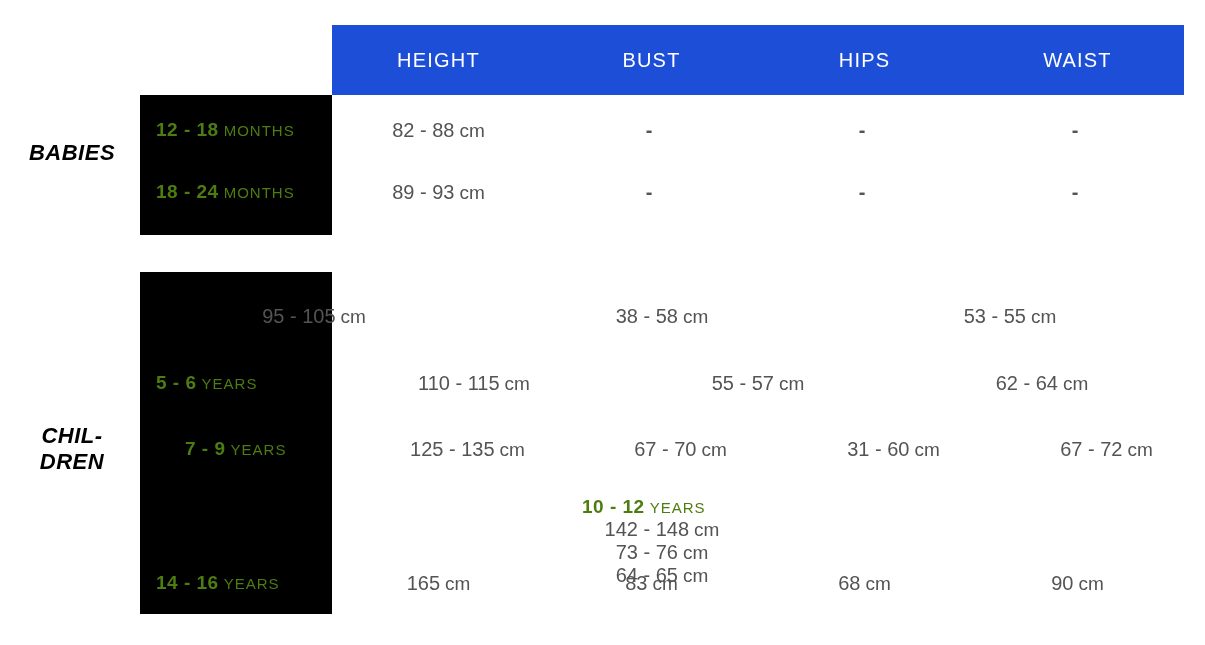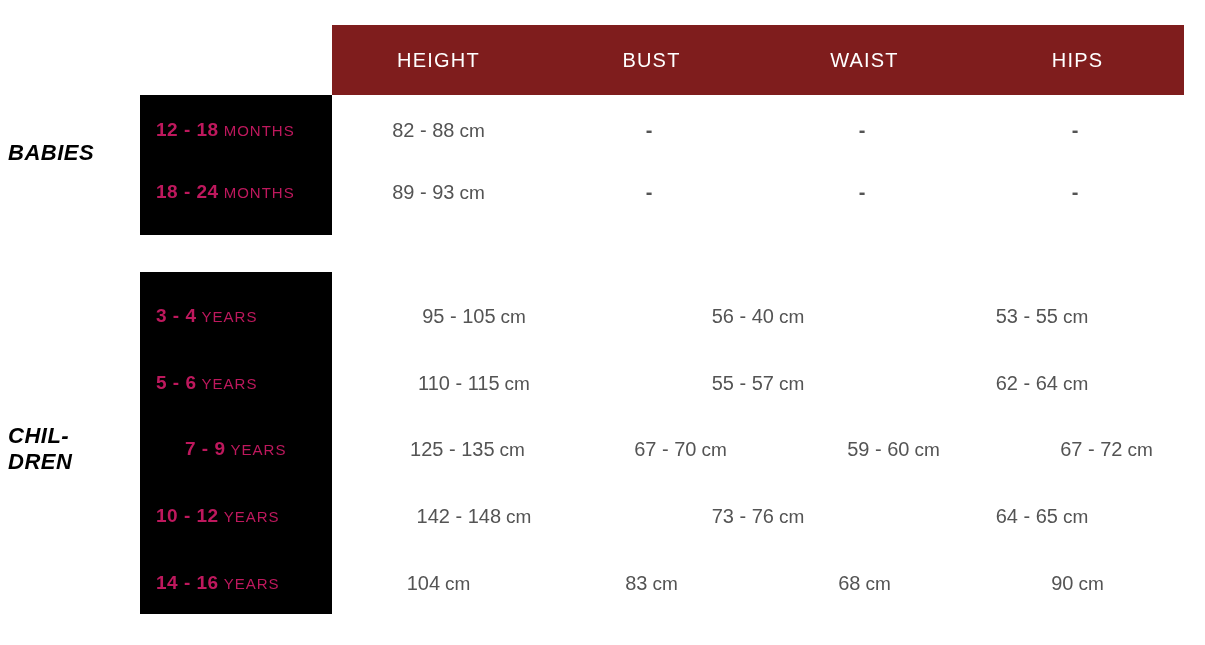--- a/index.html
+++ b/index.html
@@ -22,41 +22,42 @@
     height: 645px;
   }
 
   
   .header-band {
     position: absolute;
     left: 332px;
     top: 25px;
     width: 852px;
     height: 70px;
-    background: #7f1d1d;
+    background: #1d4ed8;
     display: flex;
     align-items: center;
   }
   .header-cell {
     flex: 1 1 0;
     text-align: center;
     color: #ffffff;
     font-size: 20px;
     letter-spacing: 1.2px;
     font-weight: 400;
   }
 
   
   .group-label {
     position: absolute;
     font-style: italic;
     font-weight: bold;
     color: #000000;
     font-size: 22px;
     letter-spacing: 0.5px;
+    text-align: center;
     line-height: 1.18;
   }
   .group-label.babies {
     left: 8px;
     top: 140px;
     width: 128px;
   }
   .group-label.children {
     left: 8px;
     top: 423px;
@@ -86,21 +87,21 @@
     position: absolute;
     left: 140px;
     width: 1044px;
     display: flex;
     align-items: center;
   }
   .row .size-cell {
     width: 192px;
     box-sizing: border-box;
     padding-left: 16px;
-    color: #be185d;
+    color: #4d7c0f;
     white-space: nowrap;
   }
   .row .size-cell .num {
     font-size: 19px;
     font-weight: bold;
     letter-spacing: 0.5px;
   }
   .row .size-cell .unit {
     font-size: 15px;
     font-weight: 400;
@@ -127,33 +128,33 @@
     font-size: 20px;
   }
 
   
   .row.r-b1 { top: 110px; height: 40px; }
   .row.r-b2 { top: 172px; height: 40px; }
 
   .row.r-c1 { top: 296px; height: 40px; }
   .row.r-c2 { top: 363px; height: 40px; }
   .row.r-c3 { top: 429px; height: 40px; padding-left: 29px; }
-  .row.r-c4 { top: 496px; height: 40px; }
+  .row.r-c4 { top: 496px; height: 40px; flex-direction: column; }
   .row.r-c5 { top: 563px; height: 40px; justify-content: space-between; }
 </style>
 </head>
 <body>
 
 <div class="sheet">
 
   <div class="header-band">
     <div class="header-cell">HEIGHT</div>
     <div class="header-cell">BUST</div>
+    <div class="header-cell">HIPS</div>
     <div class="header-cell">WAIST</div>
-    <div class="header-cell">HIPS</div>
   </div>
 
   <div class="size-block babies"></div>
   <div class="size-block children"></div>
 
   <div class="group-label babies">BABIES</div>
   <div class="group-label children">CHIL-
 DREN</div>
 
   <div class="row r-b1">
@@ -186,28 +187,25 @@
     </div>
     <div class="measure-cell dash">
       <span class="val">-</span><span class="u"></span>
     </div>
     <div class="measure-cell dash">
       <span class="val">-</span><span class="u"></span>
     </div>
   </div>
 
   <div class="row r-c1">
-    <div class="size-cell">
-      <span class="num">3 - 4</span><span class="unit">YEARS</span>
-    </div>
     <div class="measure-cell">
       <span class="val">95 - 105</span><span class="u">cm</span>
     </div>
     <div class="measure-cell">
-      <span class="val">56 - 40</span><span class="u">cm</span>
+      <span class="val">38 - 58</span><span class="u">cm</span>
     </div>
     <div class="measure-cell">
       <span class="val">53 - 55</span><span class="u">cm</span>
     </div>
   </div>
 
   <div class="row r-c2">
     <div class="size-cell">
       <span class="num">5 - 6</span><span class="unit">YEARS</span>
     </div>
@@ -226,21 +224,21 @@
     <div class="size-cell">
       <span class="num">7 - 9</span><span class="unit">YEARS</span>
     </div>
     <div class="measure-cell">
       <span class="val">125 - 135</span><span class="u">cm</span>
     </div>
     <div class="measure-cell">
       <span class="val">67 - 70</span><span class="u">cm</span>
     </div>
     <div class="measure-cell">
-      <span class="val">59 - 60</span><span class="u">cm</span>
+      <span class="val">31 - 60</span><span class="u">cm</span>
     </div>
     <div class="measure-cell">
       <span class="val">67 - 72</span><span class="u">cm</span>
     </div>
   </div>
 
   <div class="row r-c4">
     <div class="size-cell">
       <span class="num">10 - 12</span><span class="unit">YEARS</span>
     </div>
@@ -253,21 +251,21 @@
     <div class="measure-cell">
       <span class="val">64 - 65</span><span class="u">cm</span>
     </div>
   </div>
 
   <div class="row r-c5">
     <div class="size-cell">
       <span class="num">14 - 16</span><span class="unit">YEARS</span>
     </div>
     <div class="measure-cell">
-      <span class="val">104</span><span class="u">cm</span>
+      <span class="val">165</span><span class="u">cm</span>
     </div>
     <div class="measure-cell">
       <span class="val">83</span><span class="u">cm</span>
     </div>
     <div class="measure-cell">
       <span class="val">68</span><span class="u">cm</span>
     </div>
     <div class="measure-cell">
       <span class="val">90</span><span class="u">cm</span>
     </div>

